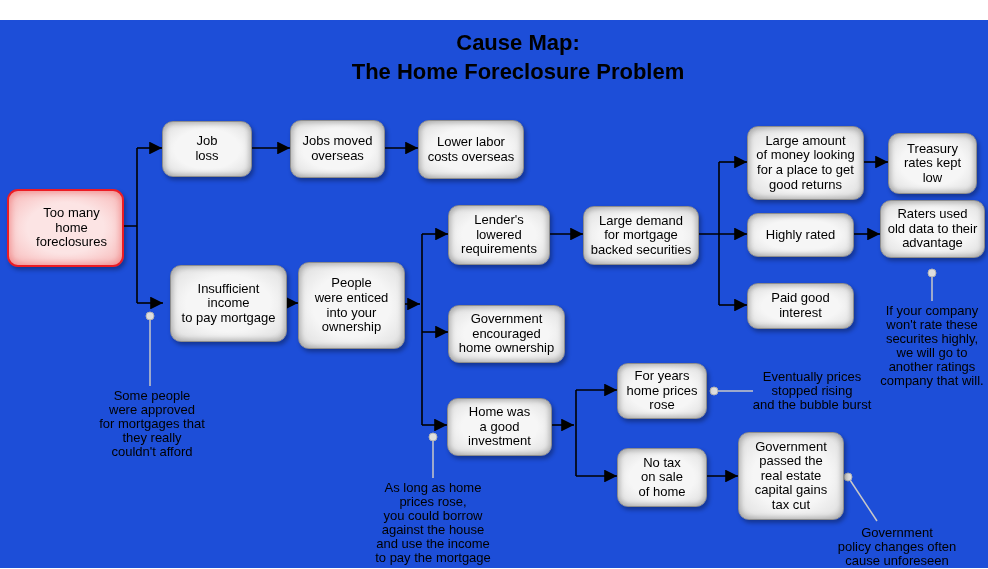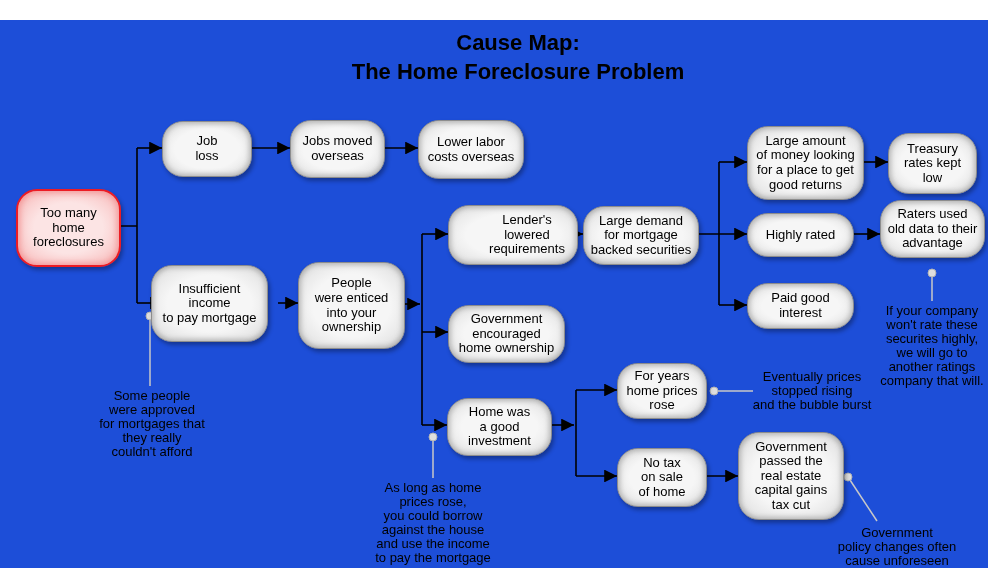--- a/index.html
+++ b/index.html
@@ -7,42 +7,42 @@
   .canvas{position:relative;width:988px;height:548px;overflow:hidden;background:#1d4ed8;margin-top:20px;}
   .title{
     position:absolute;left:188px;top:8px;width:660px;
     text-align:center;font-size:22px;font-weight:bold;line-height:29px;
     white-space:pre-line;
   }
   .wires{position:absolute;left:0;top:0;width:988px;height:569px;}
   .node{
     position:absolute;display:flex;align-items:center;justify-content:center;
     text-align:center;font-size:13px;line-height:1.12;
-    border-radius:21px;border:1px solid #8d8d8d;
+    border-radius:11px;border:1px solid #8d8d8d;
     background:radial-gradient(ellipse at center,#f6f6f6 52%,#e6e6e6 80%,#c8c8c8 100%);
     box-shadow:inset 0 0 5px 2px rgba(140,140,140,0.55), 2px 3px 4px rgba(0,0,0,0.32);
   }
   .node .lbl{white-space:pre-line;}
   .node--root{
     border:2.5px solid #ec1c24;
     background:radial-gradient(ellipse at center,#fce4e4 48%,#f9c6c6 82%,#f4a5a5 100%);
     box-shadow:inset 0 0 6px 2px rgba(240,130,130,0.7), 2px 3px 4px rgba(0,0,0,0.32);
   }
   .note{
     position:absolute;text-align:center;font-size:13px;line-height:14px;
     white-space:pre-line;
   }
   
-  .n-root{left:16px;top:169px;width:101px;height:74px;}
+  .n-root{left:7px;top:169px;width:101px;height:74px;padding-left:12px;}
   .n-job-loss{left:162px;top:101px;width:88px;height:54px;}
   .n-jobs-moved{left:290px;top:100px;width:93px;height:56px;}
   .n-lower-labor{left:418px;top:100px;width:104px;height:57px;}
-  .n-insufficient{left:151px;top:245px;width:115px;height:75px;}
+  .n-insufficient{left:170px;top:245px;width:115px;height:75px;}
   .n-people{left:298px;top:242px;width:105px;height:85px;}
-  .n-lenders{left:448px;top:185px;width:100px;height:58px;padding-left:28px;}
+  .n-lenders{left:448px;top:185px;width:100px;height:58px;}
   .n-large-demand{left:583px;top:186px;width:114px;height:57px;}
   .n-govt-enc{left:448px;top:285px;width:115px;height:56px;}
   .n-home-inv{left:447px;top:378px;width:103px;height:56px;}
   .n-large-amt{left:747px;top:106px;width:115px;height:72px;}
   .n-treasury{left:888px;top:113px;width:87px;height:59px;}
   .n-highly{left:747px;top:193px;width:105px;height:42px;}
   .n-raters{left:880px;top:180px;width:103px;height:56px;}
   .n-paid{left:747px;top:263px;width:105px;height:44px;}
   .n-for-years{left:617px;top:343px;width:88px;height:54px;}
   .n-no-tax{left:617px;top:428px;width:88px;height:57px;}

